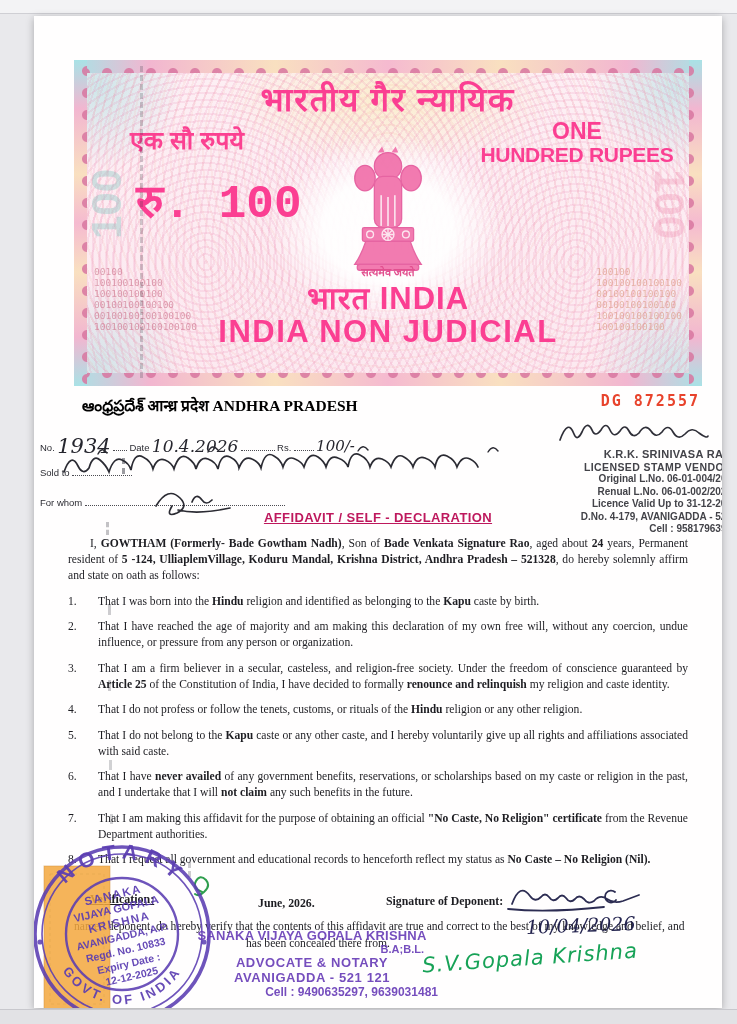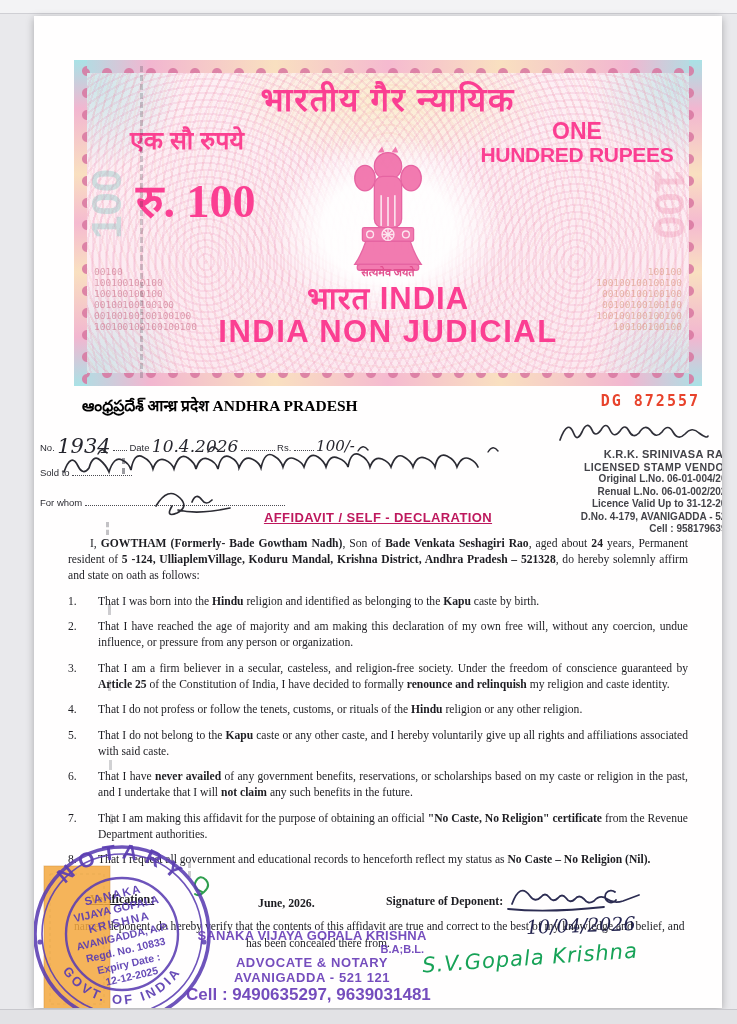--- a/index.html
+++ b/index.html
@@ -35,38 +35,38 @@
       radial-gradient(circle at 13px 11px, rgba(216,118,160,.85) 0 4.5px, rgba(216,118,160,0) 5.5px),
       linear-gradient(180deg,#a9e2e6,#f2b6d0 15%,#f9e0c0 35%,#f5bad0 50%,#f9e0c0 65%,#f2b6d0 85%,#a9e2e6);
     background-size:13px 22px,100% 100%;}
   .band-left{left:0;}
   .band-right{right:0;transform:scaleX(-1);}
 
   .stamp-title{position:absolute;left:0;right:0;top:16px;text-align:center;
     font-family:Liberation Serif, serif;font-weight:bold;font-size:33px;color:#fb3f92;letter-spacing:2px;}
   .left-words{position:absolute;left:56px;top:62px;font-family:"Liberation Sans",sans-serif;
     font-weight:bold;font-size:25px;color:#fb4191;}
-  .left-value{position:absolute;left:62px;top:108px;font-family:Liberation Serif, serif;
+  .left-value{position:absolute;left:62px;top:108px;font-family:Liberation Mono, monospace;
     font-weight:bold;font-size:46px;color:#fb3f92;}
   .right-col{position:absolute;right:20px;top:48px;width:210px;text-align:center;
     font-family:"Liberation Sans",sans-serif;font-weight:bold;color:#fb3f92;}
   .right-value{font-size:42px;line-height:1.05;}
   .right-word1{font-size:23px;margin-top:12px;line-height:1.0;}
   .right-word2{font-size:21px;line-height:1.15;letter-spacing:-.3px;}
   .emblem-wrap{position:absolute;left:252px;top:84px;width:124px;height:124px;}
   .motto{position:absolute;left:0;right:0;top:204px;text-align:center;font-size:11px;
     color:#e2508f;font-weight:bold;}
   .country-line{position:absolute;left:0;right:0;top:216px;text-align:center;
     font-family:"Liberation Sans",sans-serif;font-weight:bold;font-size:31px;color:#fb3f92;letter-spacing:1px;}
   .type-line{position:absolute;left:0;right:0;top:254px;text-align:center;
     font-family:"Liberation Sans",sans-serif;font-weight:bold;font-size:31px;color:#fb3f92;letter-spacing:1.5px;}
   .binary{position:absolute;top:206px;font-family:"DejaVu Sans Mono",monospace;font-size:9.5px;
     line-height:11px;color:rgba(201,112,135,.62);white-space:pre-line;}
   .binary-left{left:20px;}
-  .binary-right{right:20px;text-align:right;color:rgba(214,140,110,.55);}
+  .binary-right{right:20px;text-align:left;color:rgba(214,140,110,.55);}
   .wm{position:absolute;font-family:"Liberation Sans",sans-serif;font-weight:bold;font-size:42px;}
   .wm-left{left:-2px;top:120px;transform:rotate(-90deg);color:rgba(120,195,190,.35);}
   .wm-right{right:-2px;top:120px;transform:rotate(90deg);color:rgba(240,140,175,.32);}
 
   
   .fold{position:absolute;border-left:3px dashed rgba(55,55,65,.5);}
 
   
   .state-line{position:absolute;left:48px;top:378px;font-weight:bold;font-size:15.5px;color:#000000;}
   .serial{position:absolute;right:22px;top:376px;font-family:"DejaVu Sans Mono",monospace;
@@ -106,21 +106,21 @@
   
   .date-line{position:absolute;left:224px;top:880px;font-weight:bold;font-size:11.8px;}
   .sig-label{position:absolute;left:352px;top:878px;font-weight:bold;font-size:11.8px;}
   .sig-date{position:absolute;left:492px;top:898px;font-family:"DejaVu Serif",serif;font-style:italic;
     font-size:19px;color:#23234e;transform:rotate(-2deg);}
   .notary-text{position:absolute;left:152px;top:912px;width:252px;color:#6a3fb8;
     font-family:"Liberation Sans",sans-serif;font-weight:bold;opacity:.92;}
   .nt-1{font-size:13px;text-align:center;letter-spacing:.2px;}
   .nt-2{font-size:11px;text-align:right;padding-right:14px;}
   .nt-3,.nt-4{font-size:13px;text-align:center;letter-spacing:.6px;}
-  .nt-5{font-size:17px;text-align:left;}
+  .nt-5{font-size:12px;text-align:right;}
   .green-sig{position:absolute;left:388px;top:930px;font-family:"DejaVu Sans",sans-serif;
     font-style:italic;font-size:21px;color:#17a257;letter-spacing:1px;transform:rotate(-4deg);}
   .round-stamp{position:absolute;left:-8px;top:822px;width:192px;height:192px;}
   .bottom-shade{position:absolute;left:0;bottom:0;width:737px;height:14px;background:#e2e2e5;border-top:1px solid #c8c8cd;}
 </style>
 </head>
 <body>
 
 <div class="top-shade"></div>
 
@@ -240,21 +240,21 @@
     <div class="v-role">LICENSED STAMP VENDOR</div>
     <div>Original L.No. 06-01-004/202</div>
     <div>Renual L.No. 06-01-002/2020</div>
     <div>Licence Valid Up to 31-12-202</div>
     <div>D.No. 4-179, AVANIGADDA - 521</div>
     <div>Cell : 9581796396</div>
   </div>
 
   <div class="doc">
     <div class="doc-title">AFFIDAVIT / SELF - DECLARATION</div>
-    <p class="intro">I, <b>GOWTHAM (Formerly- Bade Gowtham Nadh)</b>, Son of <b>Bade Venkata Seshagiri Rao</b>, aged about <b>24</b> years, Permanent resident of <b>5 -124, UlliaplemVillage, Koduru Mandal, Krishna District, Andhra Pradesh – 521328</b>, do hereby solemnly affirm and state on oath as follows:</p>
+    <p class="intro">I, <b>GOWTHAM (Formerly- Bade Gowtham Nadh)</b>, Son of <b>Bade Venkata Signature Rao</b>, aged about <b>24</b> years, Permanent resident of <b>5 -124, UlliaplemVillage, Koduru Mandal, Krishna District, Andhra Pradesh – 521328</b>, do hereby solemnly affirm and state on oath as follows:</p>
 
     <div class="item">
       <span class="n">1.</span>
       <span class="t">That I was born into the <b>Hindu</b> religion and identified as belonging to the <b>Kapu</b> caste by birth.</span>
     </div>
     <div class="item">
       <span class="n">2.</span>
       <span class="t">That I have reached the age of majority and am making this declaration of my own free will, without any coercion, undue influence, or pressure from any person or organization.</span>
     </div>
     <div class="item">

